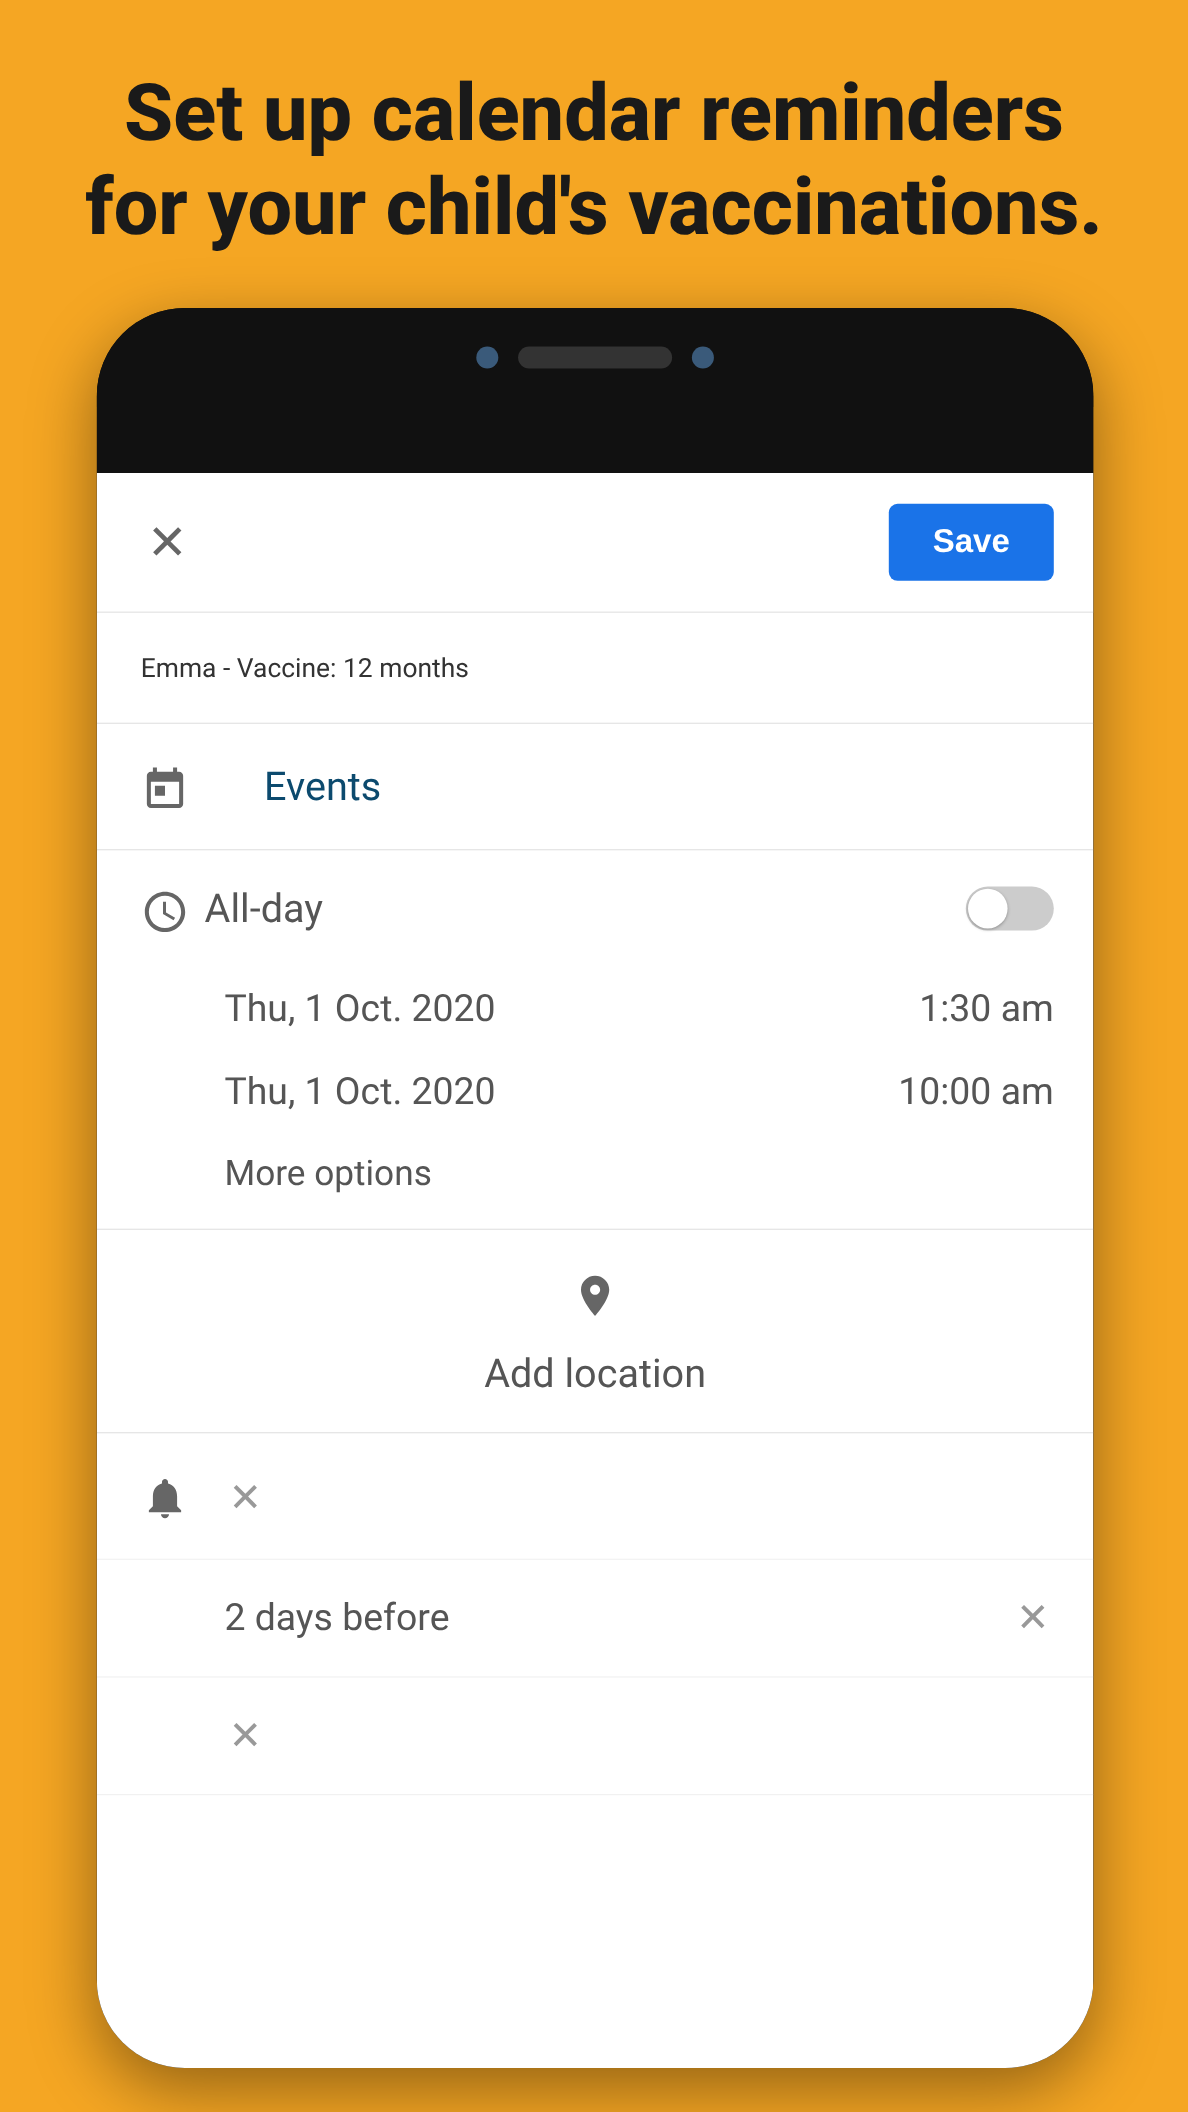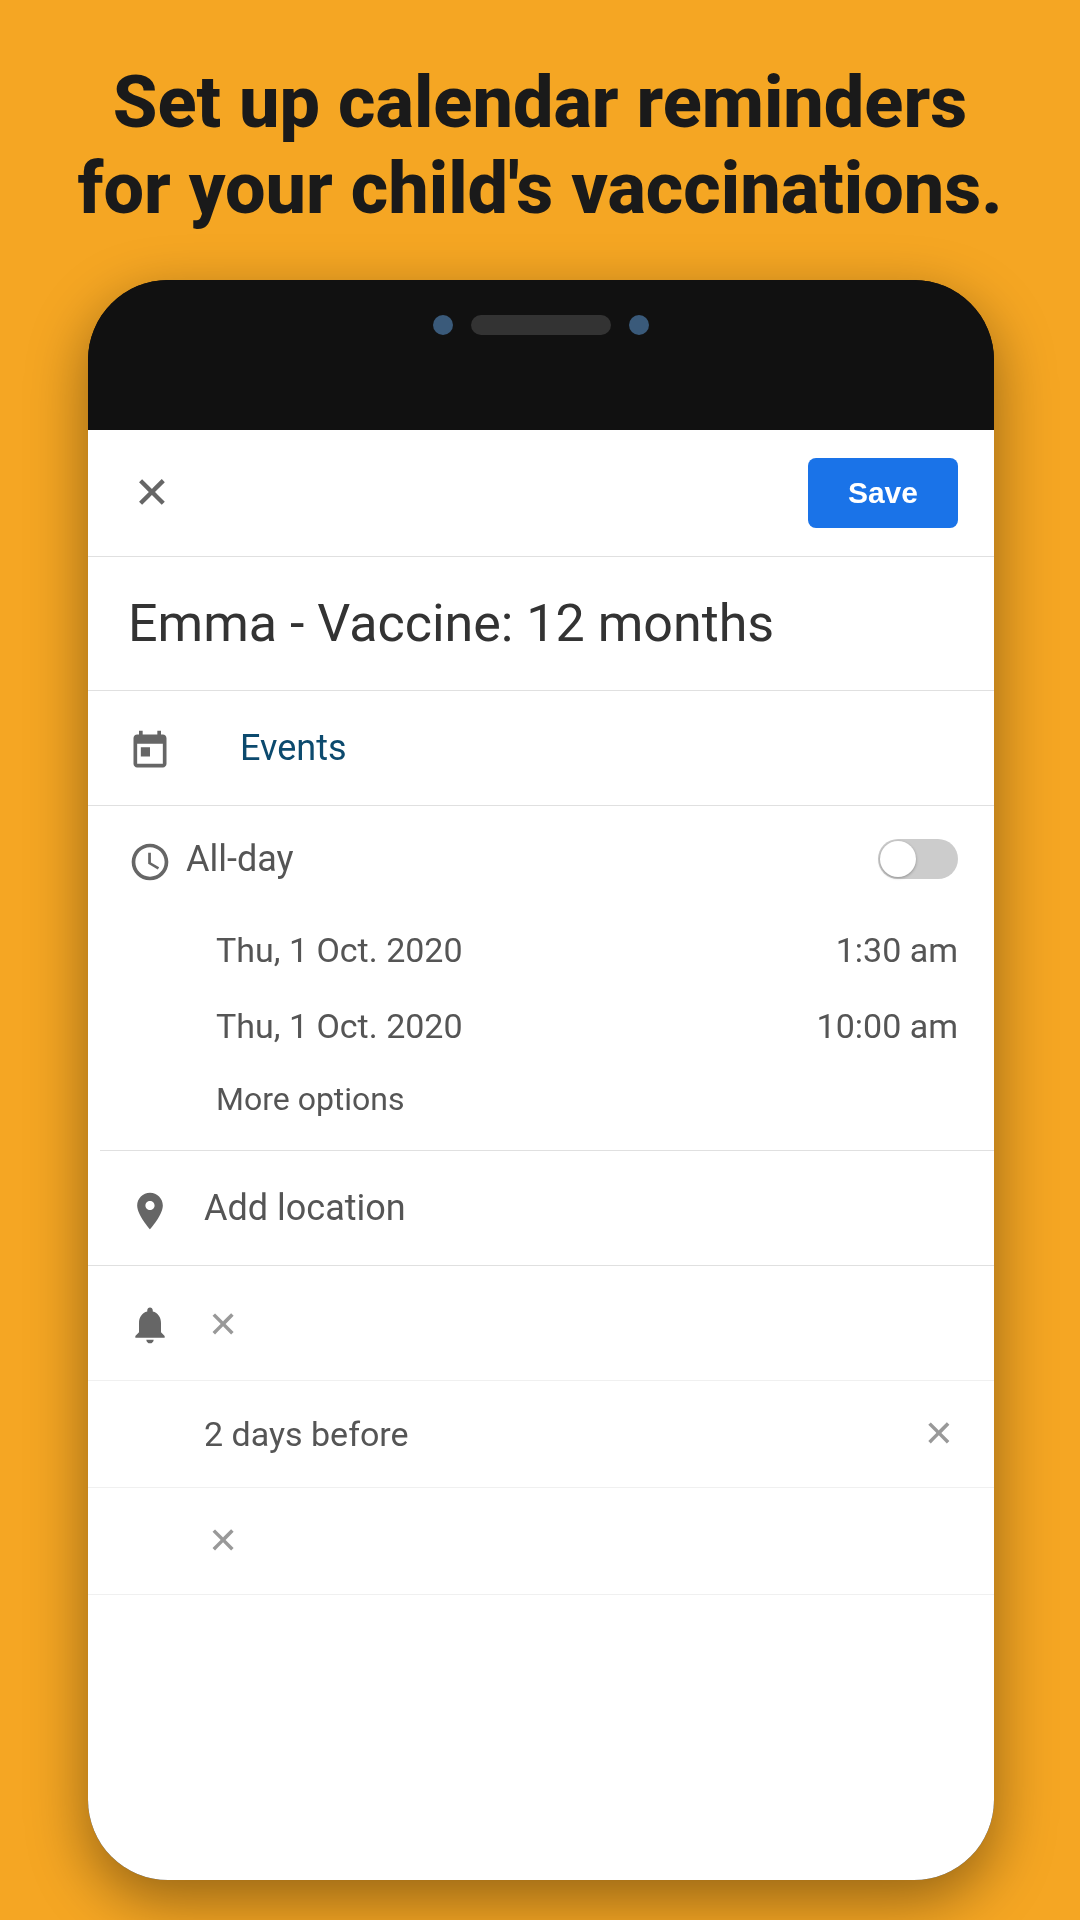--- a/index.html
+++ b/index.html
@@ -157,21 +157,21 @@
       padding: 18px 40px;
       font-size: 30px;
       font-weight: 600;
       cursor: pointer;
       margin-left: 10px;
     }
 
     
     .event-title {
       padding: 36px 40px 36px 40px;
-      font-size: 52px;
+      font-size: 24px;
       font-weight: 400;
       color: #333;
       border-bottom: 1px solid #e0e0e0;
     }
 
     
     .section-row {
       display: flex;
       align-items: flex-start;
       padding: 32px 36px;
@@ -240,21 +240,20 @@
       position: absolute;
       top: 2px;
       left: 2px;
       box-shadow: 0 1px 3px rgba(0,0,0,0.3);
     }
 
     
     .datetime-section {
       padding: 0 36px 28px 116px;
       border-bottom: 1px solid #e0e0e0;
-      margin-left: 12px;
     }
 
     .datetime-row {
       display: flex;
       justify-content: space-between;
       padding: 18px 0;
     }
 
     .datetime-date {
       font-size: 34px;
@@ -275,20 +274,21 @@
       color: #555;
     }
 
     
     .location-row {
       display: flex;
       align-items: center;
       padding: 32px 36px;
       border-bottom: 1px solid #e0e0e0;
       gap: 28px;
+      flex-direction: column;
     }
 
     .location-label {
       font-size: 36px;
       color: #555;
     }
 
     
     .notif-section {
       padding: 0;

